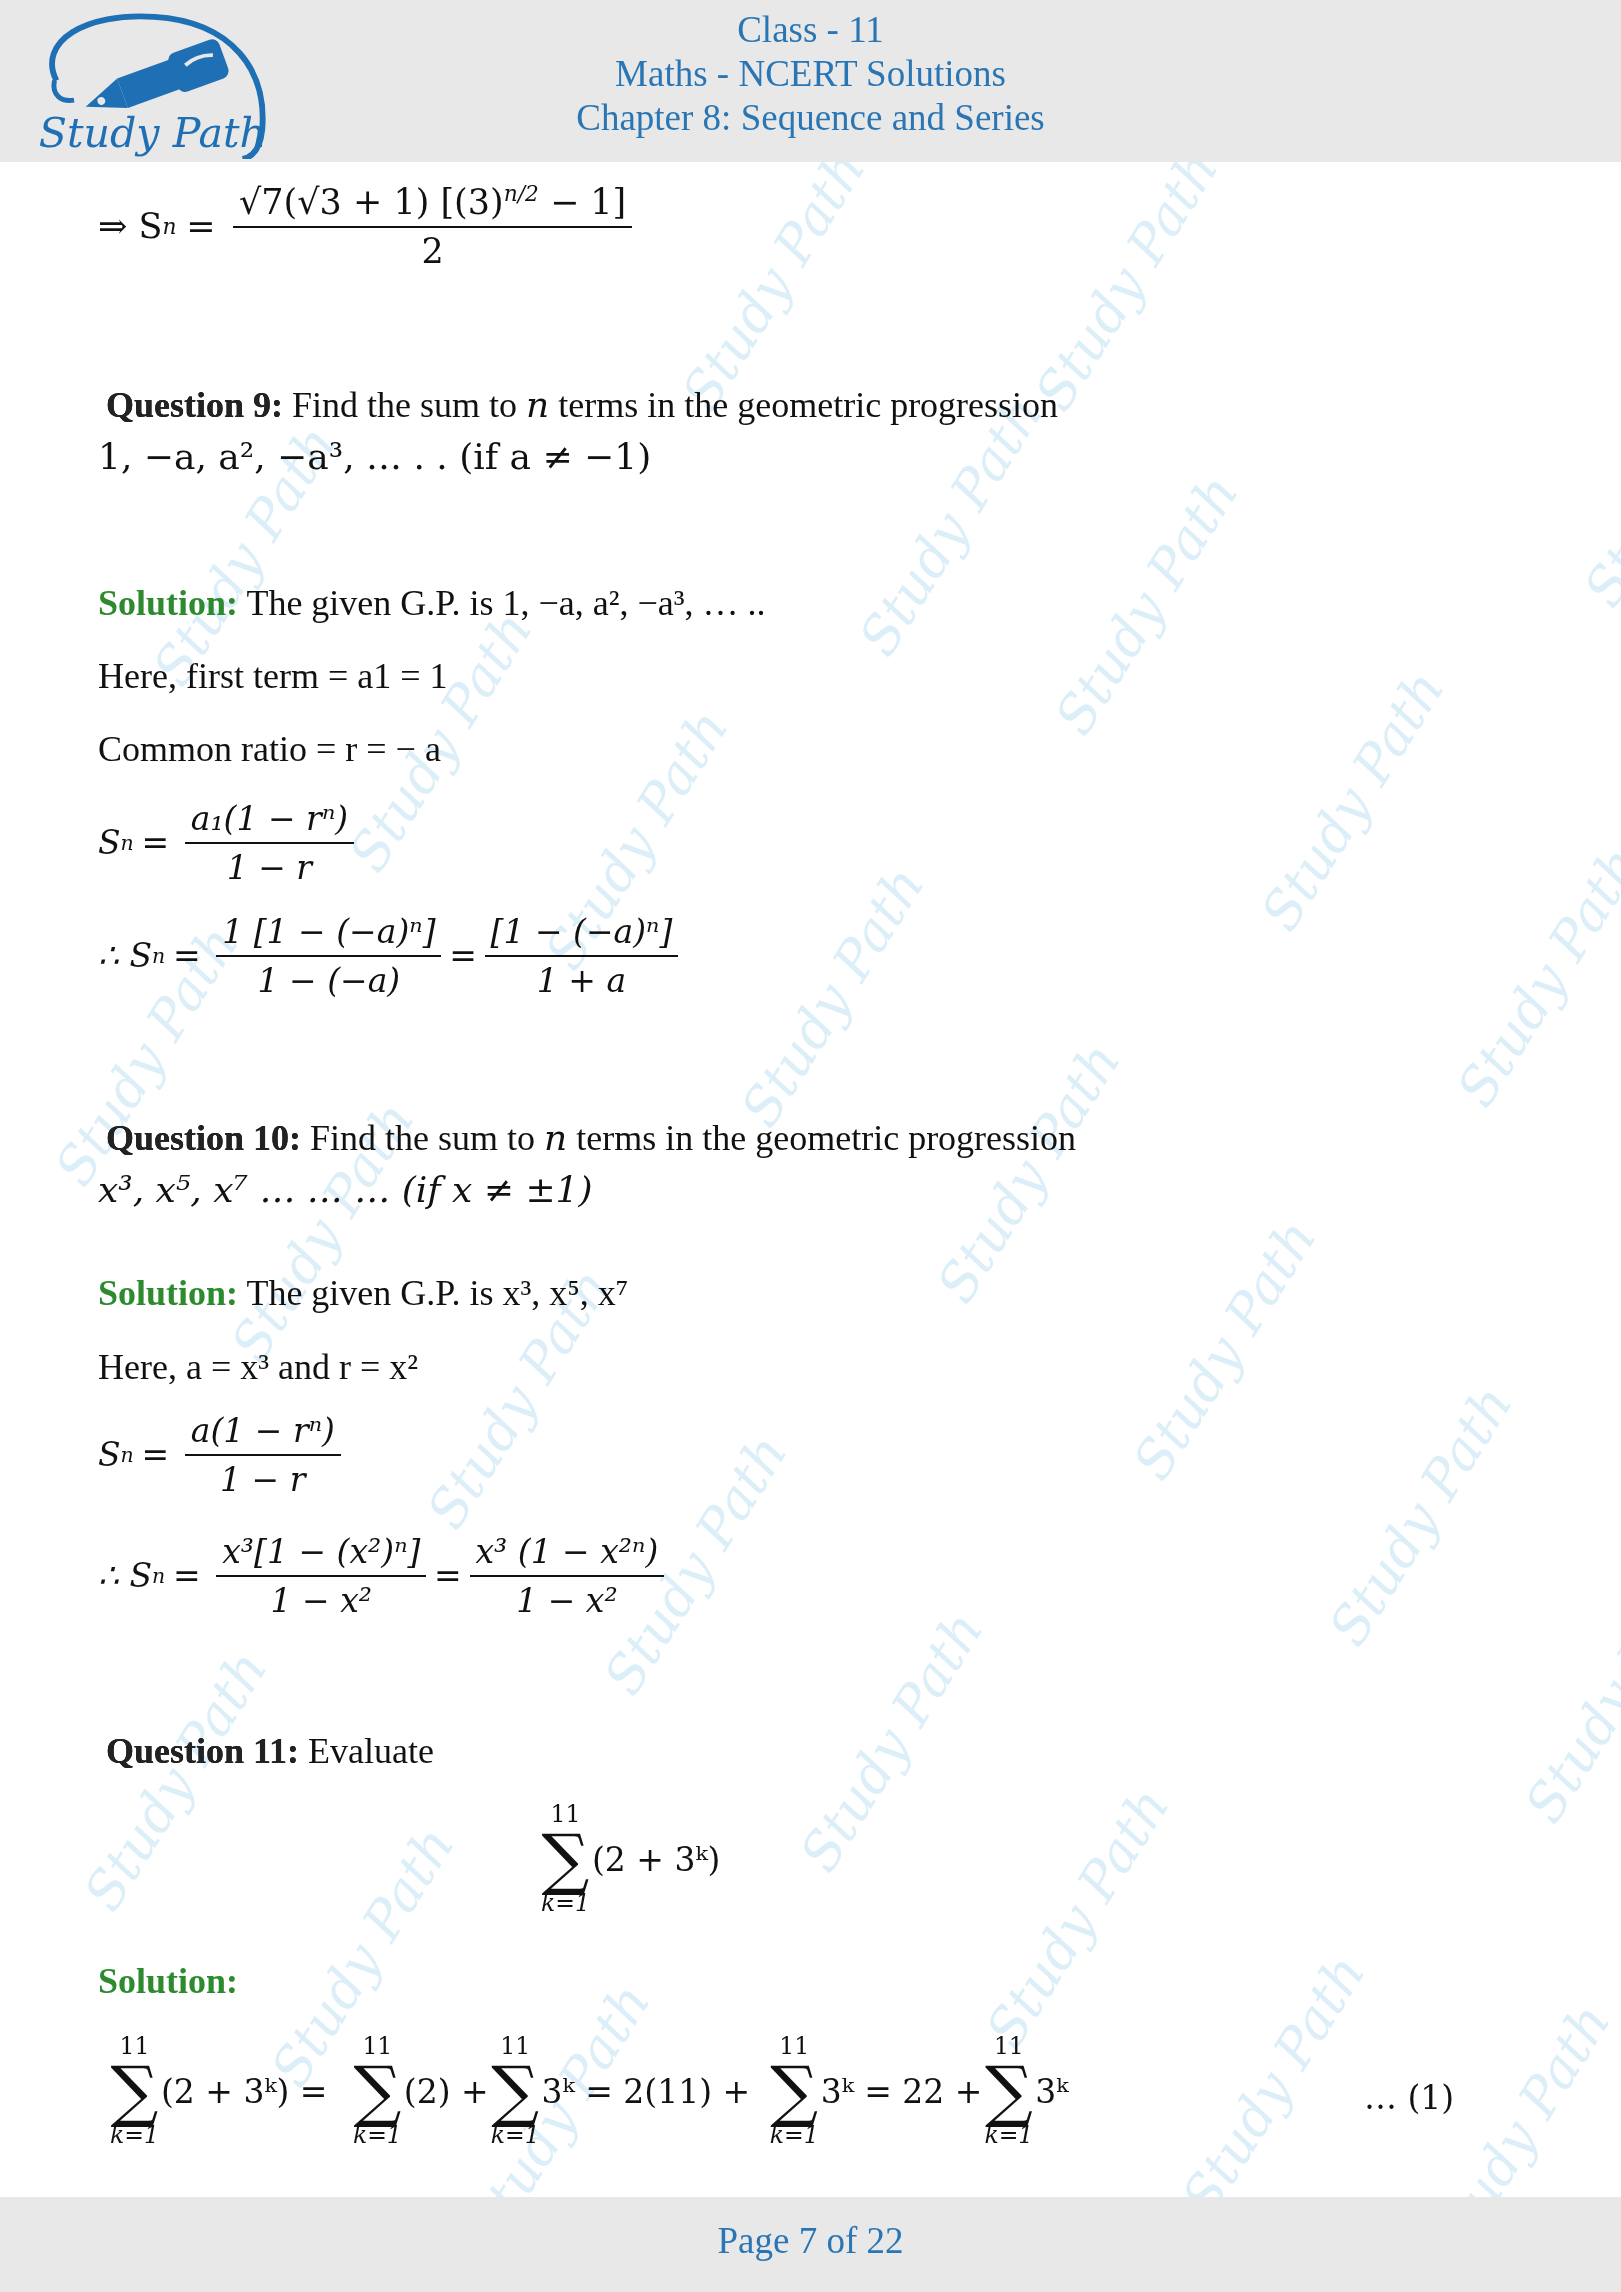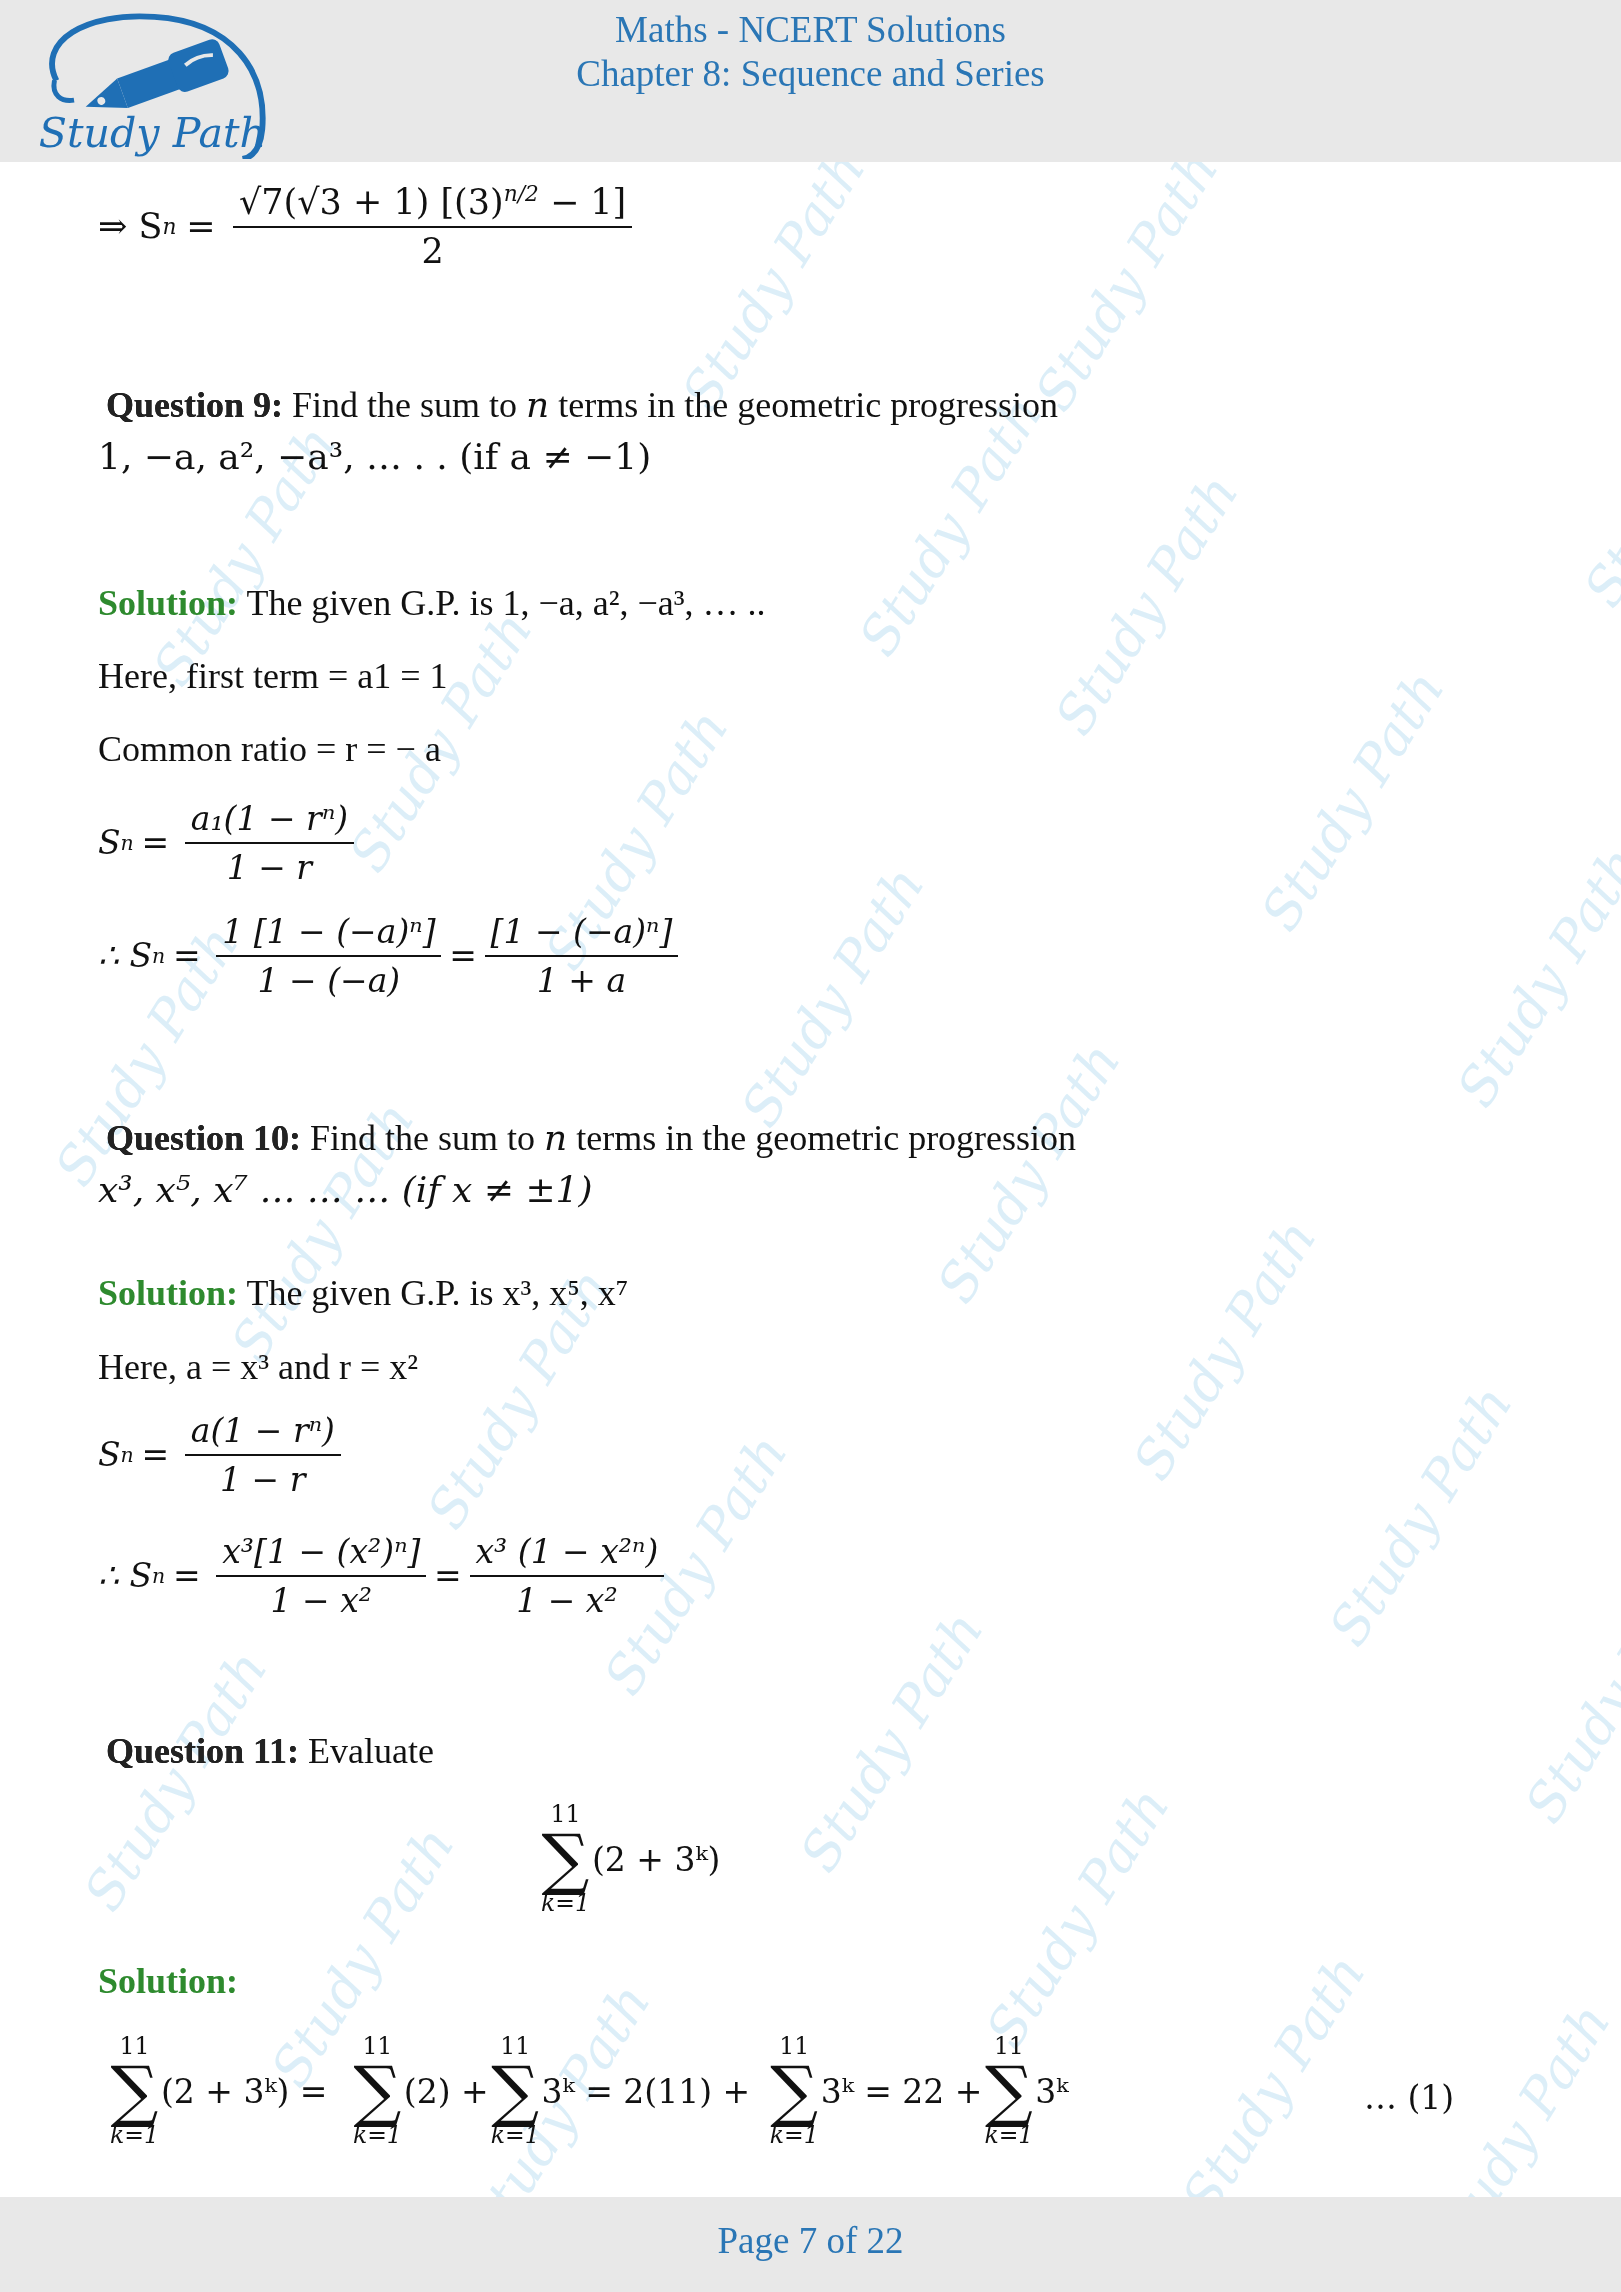--- a/index.html
+++ b/index.html
@@ -40,20 +40,21 @@
     <g transform="rotate(-20 130 70)">
       <rect x="95" y="55" width="60" height="32" fill="#1f6fb5"></rect>
       <rect x="150" y="50" width="55" height="42" rx="8" fill="#1f6fb5"></rect>
       <polygon points="55,71 95,55 95,87" fill="#1f6fb5"></polygon>
       <path d="M165,66 q15,-6 30,0" stroke="#e8e8e8" stroke-width="4" fill="none"></path>
       <circle cx="72" cy="71" r="4" fill="#e8e8e8"></circle>
     </g>
     <text x="12" y="138" font-family="DejaVu Serif, serif" font-style="italic" font-size="42" fill="#1f6fb5">Study Path</text>
   </svg>
   <div class="titles">
+    <div>Class - 11</div>
     <div>Maths - NCERT Solutions</div>
     <div>Chapter 8: Sequence and Series</div>
   </div>
 </div>
 
 <div class="wm">
   <span style="left:627px;top:88px">Study Path</span>
   <span style="left:980px;top:88px">Study Path</span>
   <span style="left:1529px;top:284px">Study Path</span>
   <span style="left:804px;top:333px">Study Path</span>

